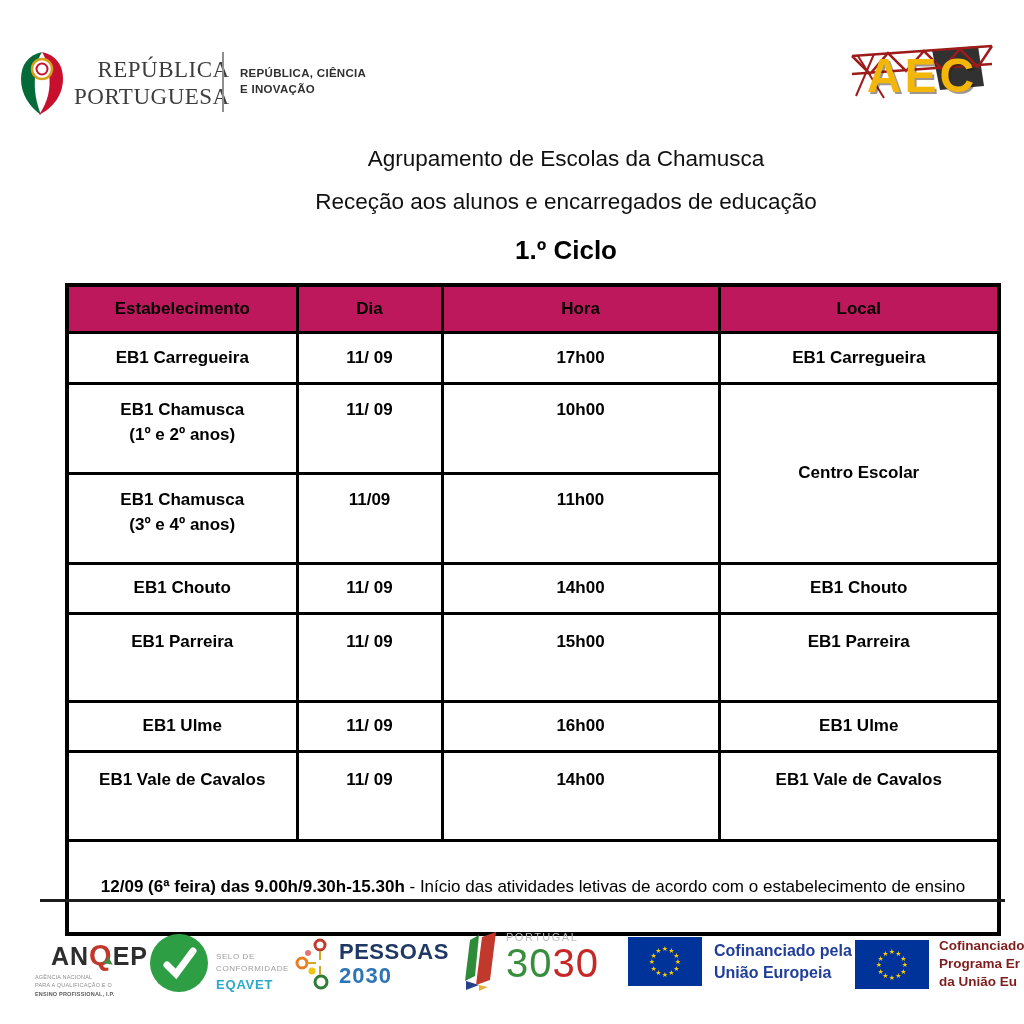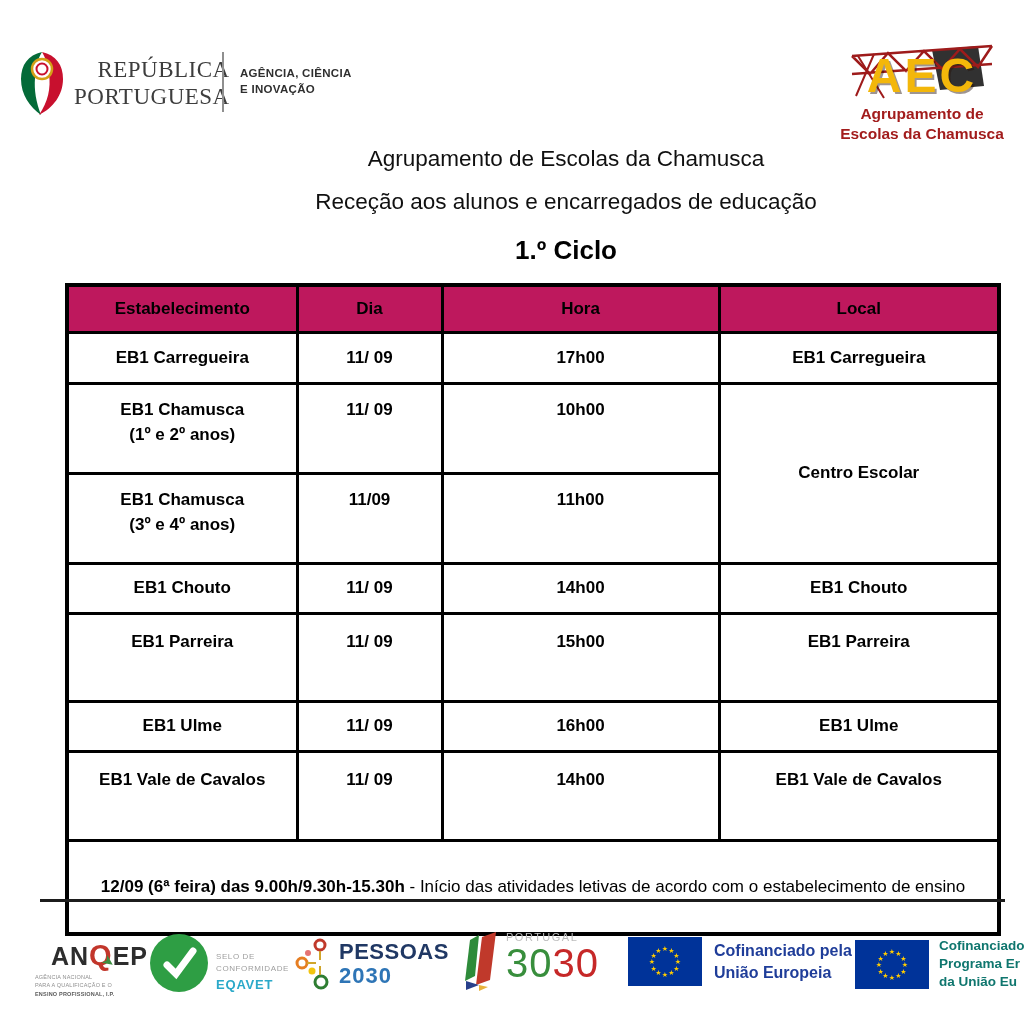--- a/index.html
+++ b/index.html
@@ -62,55 +62,51 @@
   .pessoas-brand{font-size:22px;font-weight:900;color:#203864;letter-spacing:.5px;line-height:1.1;}
   .pessoas-year{font-size:22px;font-weight:bold;color:#2E75B6;letter-spacing:1px;line-height:1.1;}
   .pt2030{position:absolute;left:462px;top:932px;display:flex;align-items:flex-start;}
   .pt2030-text{margin-left:6px;}
   .pt2030-brand{font-size:11px;color:#bdbdbd;letter-spacing:1.5px;line-height:1;}
   .pt2030-year{font-size:40px;line-height:1.0;font-weight:500;letter-spacing:1px;}
   .pt2030-year .g{color:#388E3C;} .pt2030-year .r{color:#C62828;}
   .eu1{position:absolute;left:628px;top:937px;display:flex;align-items:center;}
   .eu2{position:absolute;left:855px;top:937px;display:flex;align-items:center;}
   .eu-text1{margin-left:12px;font-size:16px;font-weight:bold;color:#1F3D99;line-height:1.35;}
-  .eu-text2{margin-left:10px;font-size:13.5px;font-weight:bold;color:#0f766e;line-height:1.35;
+  .eu-text2{margin-left:10px;font-size:13.5px;font-weight:bold;color:#7f1d1d;line-height:1.35;
     white-space:nowrap;}
 </style>
 </head>
 <body>
 
 <div class="gov-logo">
   <svg width="48" height="68" viewBox="0 0 48 68">
     <path d="M24,2 C10,5 3,15 3,29 C3,45 12,57 23,65 C18,52 16,40 17,28 C18,17 20,8 24,2 Z" fill="#046A38"></path>
     <path d="M24,2 C38,5 45,15 45,29 C45,45 35,58 21,65 C30,52 33,38 31,24 C30,15 27,7 24,2 Z" fill="#C8102E"></path>
     <circle cx="24" cy="19" r="10" fill="#fff" stroke="#D4A017" stroke-width="2.5"></circle>
     <circle cx="24" cy="19" r="5.5" fill="#fff" stroke="#C8102E" stroke-width="2"></circle>
   </svg>
 </div>
 <div class="gov-name">
   <div>REPÚBLICA</div>
   <div>PORTUGUESA</div>
 </div>
 <div class="gov-divider"></div>
 <div class="gov-ministry">
-  <div>AGÊNCIA, CIÊNCIA</div>
+  <div>REPÚBLICA, CIÊNCIA</div>
   <div>E INOVAÇÃO</div>
 </div>
 
 <div class="aec">
   <svg class="aec-art" width="156" height="62" viewBox="0 0 156 62">
     <polygon points="88,10 134,6 140,46 96,50" fill="#1b1b1b" opacity="0.9"></polygon>
     <path d="M8,16 L148,6 M8,34 L148,24 M8,16 L26,34 L44,13 L62,31 L80,11 L98,29 L116,9 L134,27 L148,6" stroke="#9E1B1B" stroke-width="2.5" fill="none"></path>
     <path d="M14,16 L40,58 M30,14 L12,56" stroke="#9E1B1B" stroke-width="2" fill="none"></path>
   </svg>
   <div class="aec-acronym">AEC</div>
-  <div class="aec-name">
-    <div>Agrupamento de</div>
-    <div>Escolas da Chamusca</div>
-  </div>
 </div>
 
 <div class="titles">
   <div class="title-line1">Agrupamento de Escolas da Chamusca</div>
   <div class="title-line2">Receção aos alunos e encarregados de educação</div>
   <div class="section-heading">1.º Ciclo</div>
 </div>
 
 <table class="sched">
   <colgroup>

